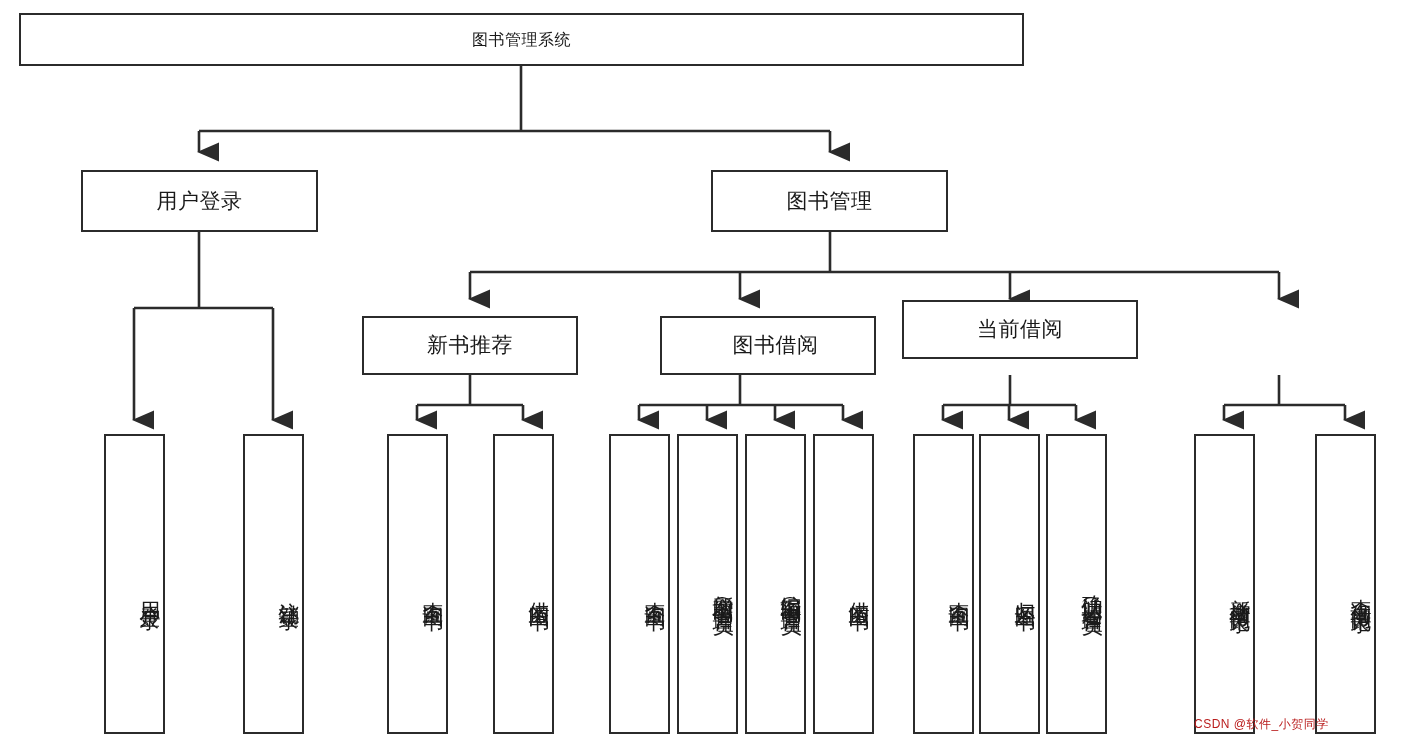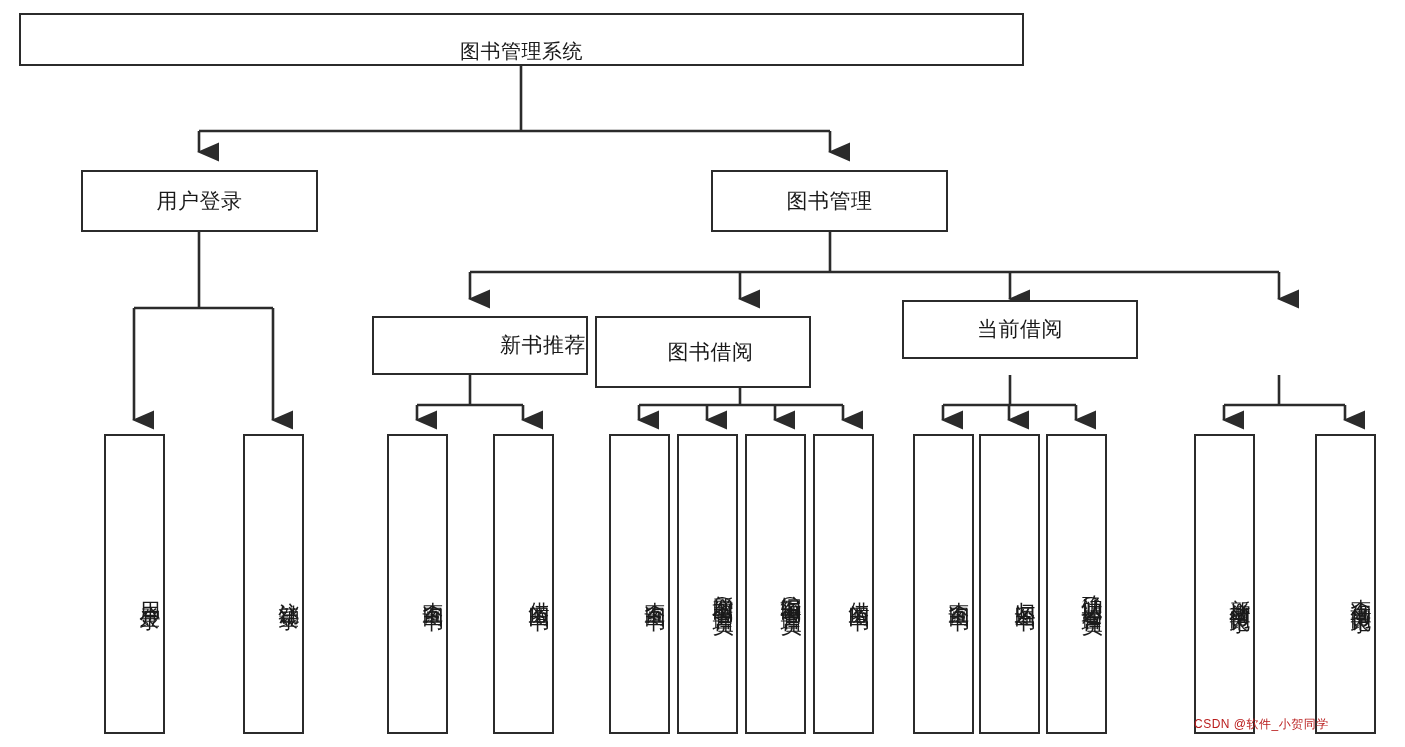--- a/index.html
+++ b/index.html
@@ -35,22 +35,21 @@
     align-items: center;
     justify-content: center;
     text-align: center;
     color: #1a1a1a;
     font-size: 21px;
     line-height: 1.25;
     letter-spacing: 0.5px;
     z-index: 2;
   }
   .node.root {
-    font-size: 20px;
-    align-items: flex-end;
+    font-size: 16px;
   }
   .node.leaf {
     writing-mode: vertical-rl;
     text-orientation: upright;
     align-items: flex-start;
     justify-content: center;
     padding-top: 14px;
     font-size: 21px;
     letter-spacing: 3px;
   }
@@ -126,25 +125,25 @@
   </div>
 
   <div class="node" style="left:81px; top:170px; width:237px; height:62px;">
     <span class="lbl">用户登录</span>
   </div>
 
   <div class="node" style="left:711px; top:170px; width:237px; height:62px;justify-content:center;">
     <span class="lbl">图书管理</span>
   </div>
 
-  <div class="node" style="left:372px; top:316px; width:216px; height:59px;justify-content:flex-end;">
+  <div class="node" style="left:362px; top:316px; width:216px; height:59px;">
     <span class="lbl">新书推荐</span>
   </div>
 
-  <div class="node" style="left:595px; top:316px; width:216px; height:72px;padding-left:15px;">
+  <div class="node" style="left:660px; top:316px; width:216px; height:59px;padding-left:15px;">
     <span class="lbl">图书借阅</span>
   </div>
 
   <div class="node" style="left:902px; top:300px; width:236px; height:59px;">
     <span class="lbl">当前借阅</span>
   </div>
 
 
   <div class="node leaf" style="left:104px; top:434px; width:61px; height:300px;">
     <span class="lbl">用户登录</span>

